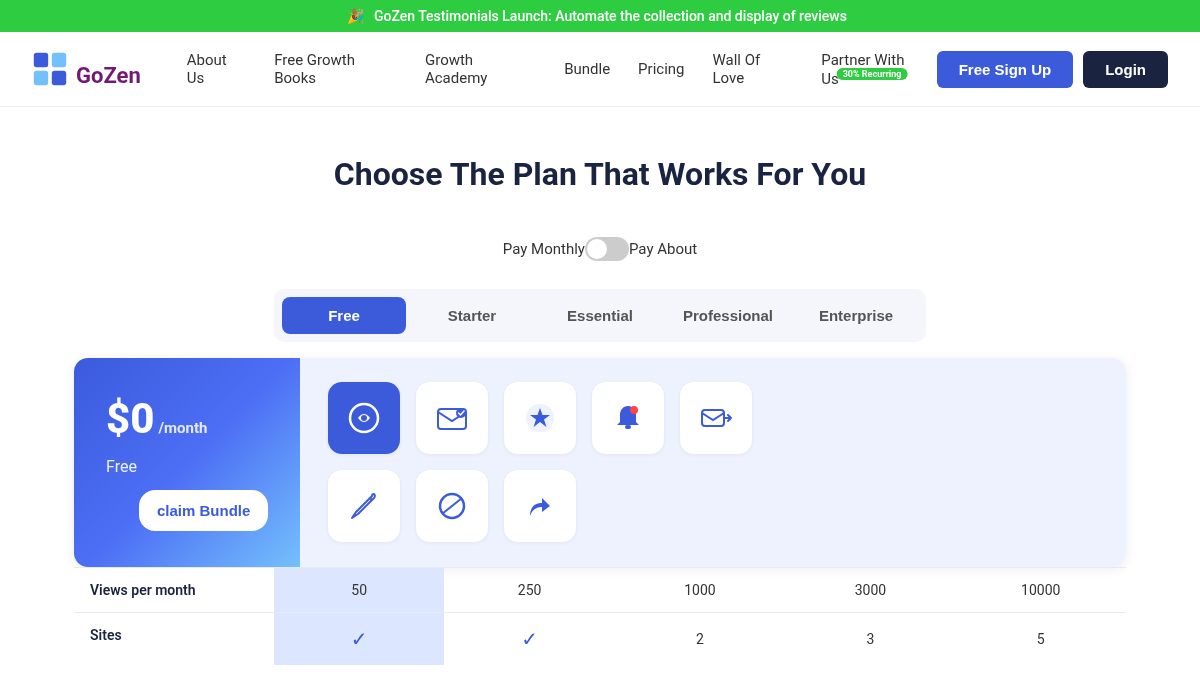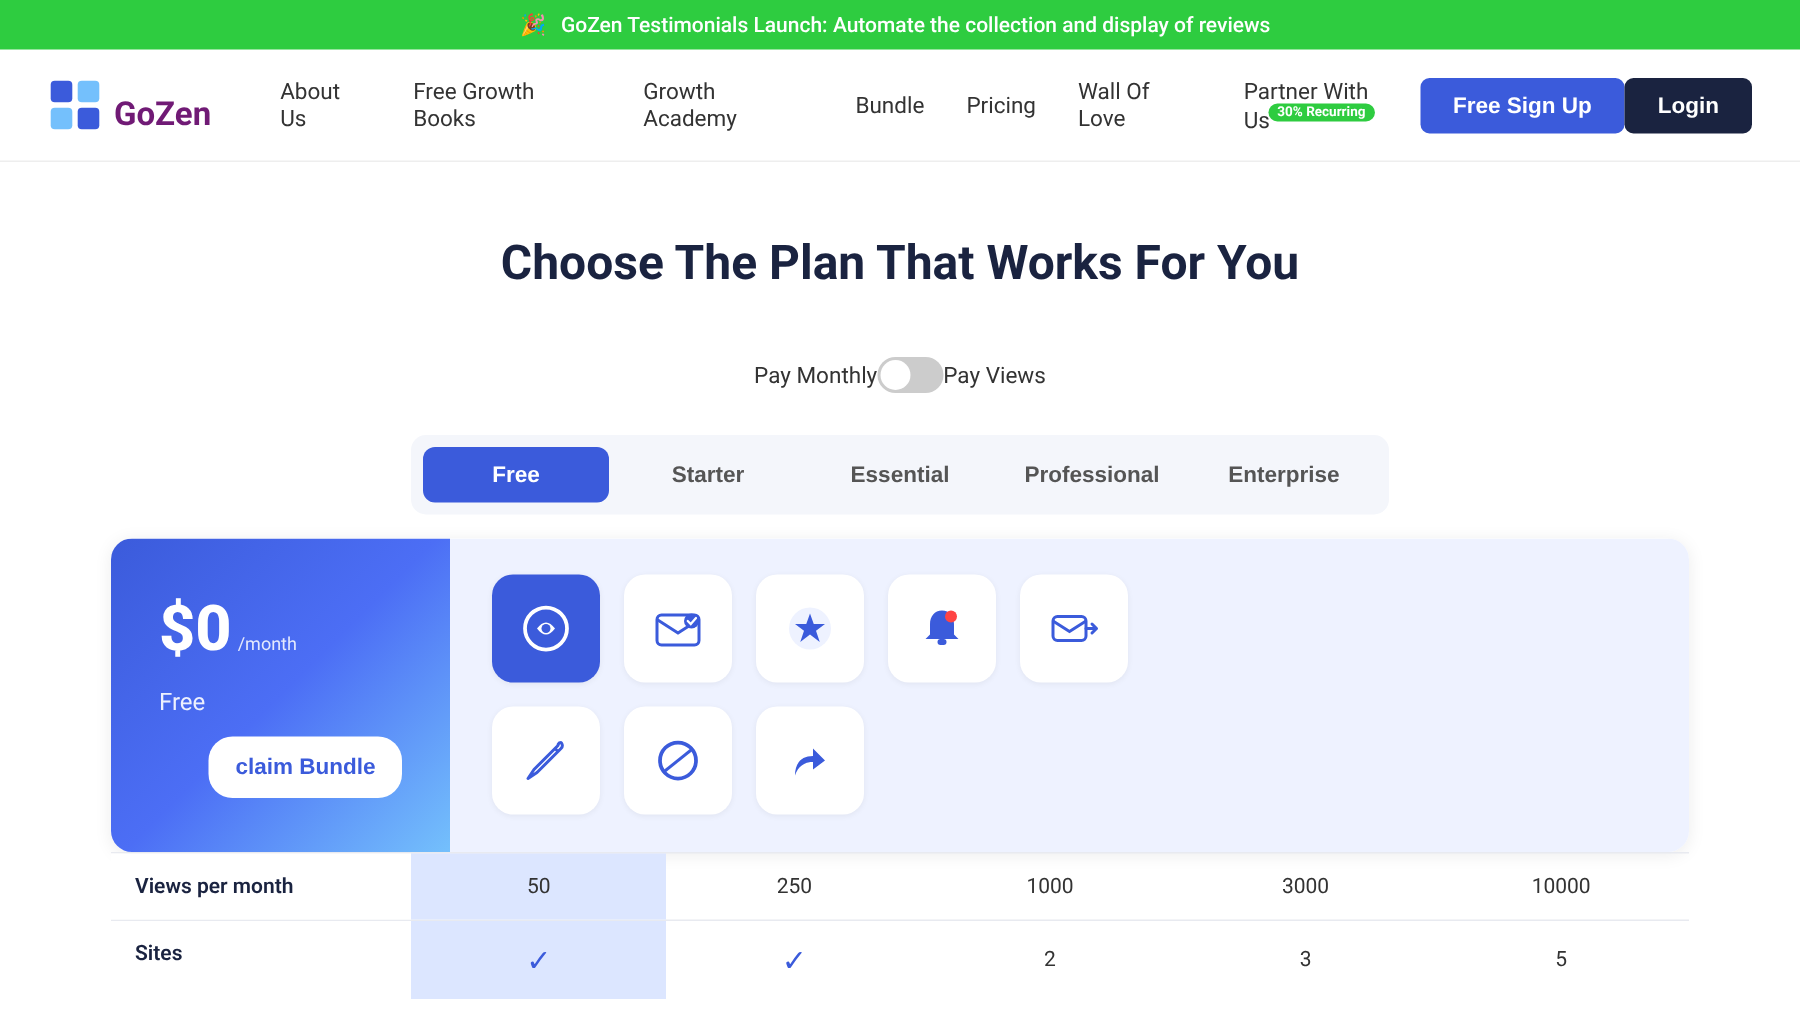--- a/index.html
+++ b/index.html
@@ -73,20 +73,21 @@
       white-space: nowrap;
       margin-top: 28px;
     }
     .nav-partner-text {
       font-size: 15px;
       color: #333;
     }
     .nav-actions {
       display: flex;
       align-items: center;
+      gap: 10px;
       margin-left: auto;
     }
     .btn-signup {
       background: #3b5bdb;
       color: #fff;
       border: none;
       border-radius: 6px;
       padding: 10px 22px;
       font-size: 15px;
       font-weight: 600;
@@ -199,22 +200,23 @@
       display: flex;
       align-items: baseline;
       gap: 4px;
     }
     .price-dollar {
       font-size: 42px;
       font-weight: 800;
       color: #fff;
     }
     .price-period {
-      font-size: 12px;
+      font-size: 15px;
       color: rgba(255,255,255,0.85);
+      font-weight: bold;
     }
     .price-label {
       font-size: 16px;
       color: rgba(255,255,255,0.9);
     }
     .btn-claim {
       background: #fff;
       color: #3b5bdb;
       border: none;
       border-radius: 16px;
@@ -333,21 +335,21 @@
 
 <div class="hero">
   <h1>Choose The Plan That Works For You</h1>
 </div>
 
 <div class="billing-toggle">
   <span>Pay Monthly</span>
   <div class="toggle-track">
     <div class="toggle-thumb"></div>
   </div>
-  <span>Pay Views</span>
+  <span>Pay About</span>
 </div>
 
 <div style="max-width:700px;margin:0 auto;padding:0 24px;">
   <div class="plan-tabs-wrap">
     <div class="plan-tabs">
       <button class="plan-tab active">Free</button>
       <button class="plan-tab">Starter</button>
       <button class="plan-tab">Essential</button>
       <button class="plan-tab">Professional</button>
       <button class="plan-tab">Enterprise</button>

